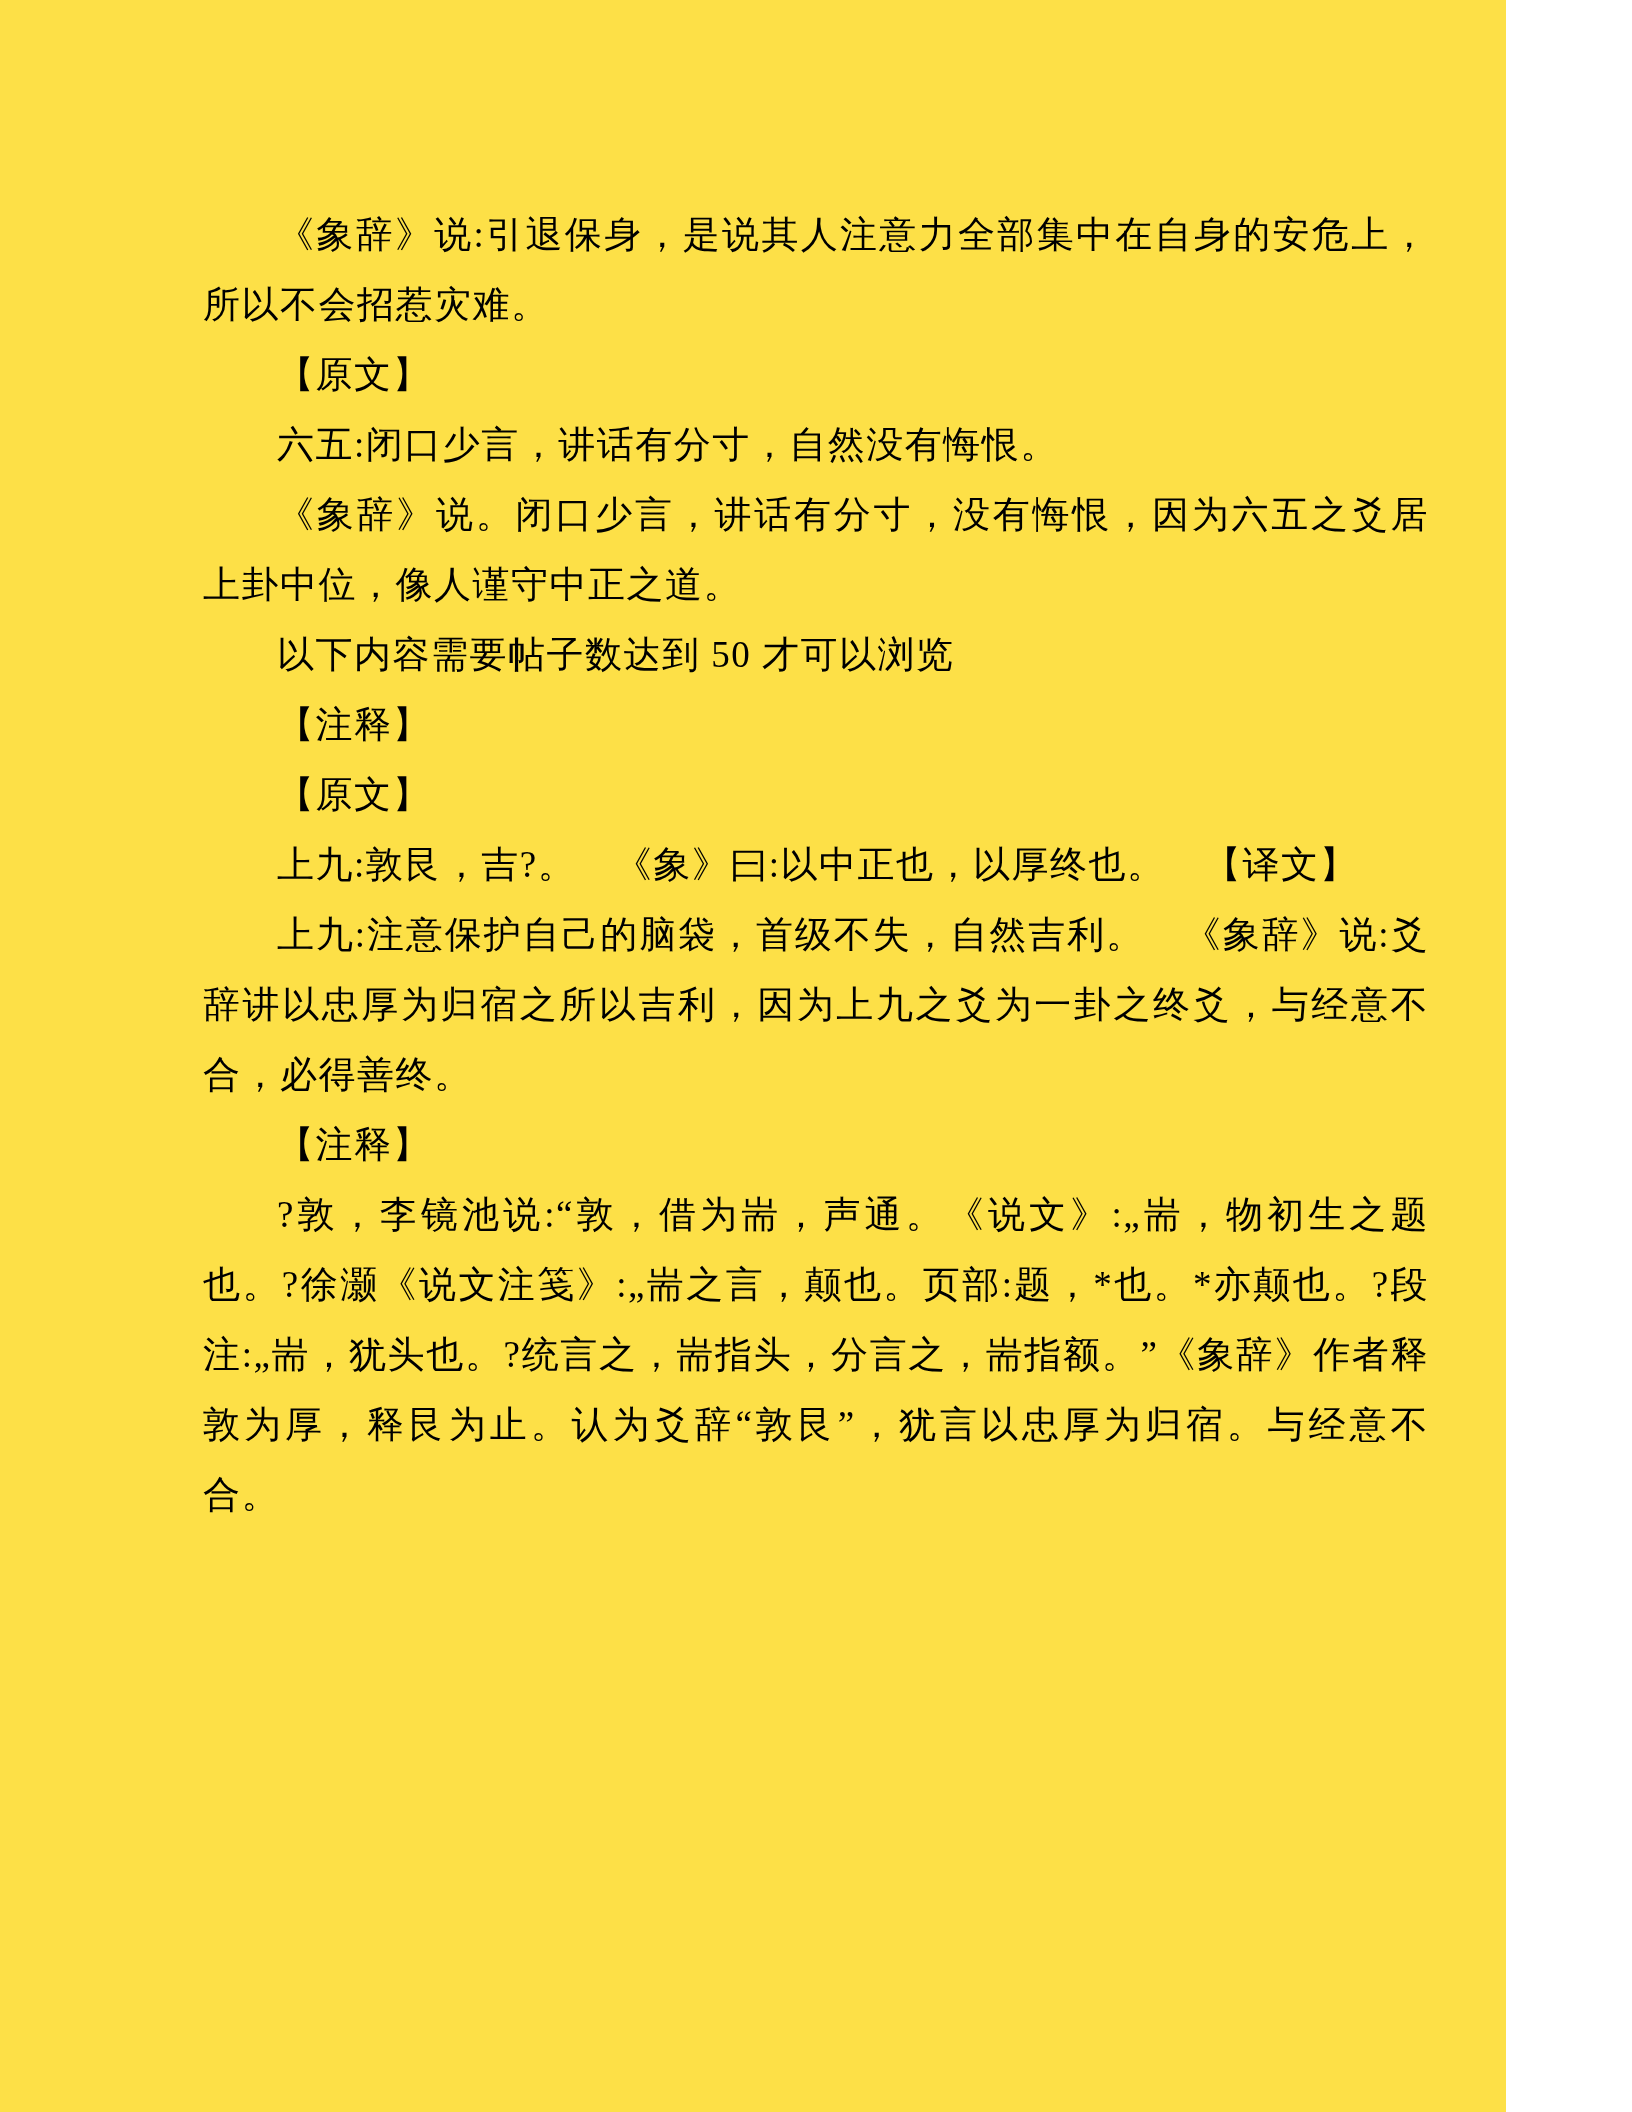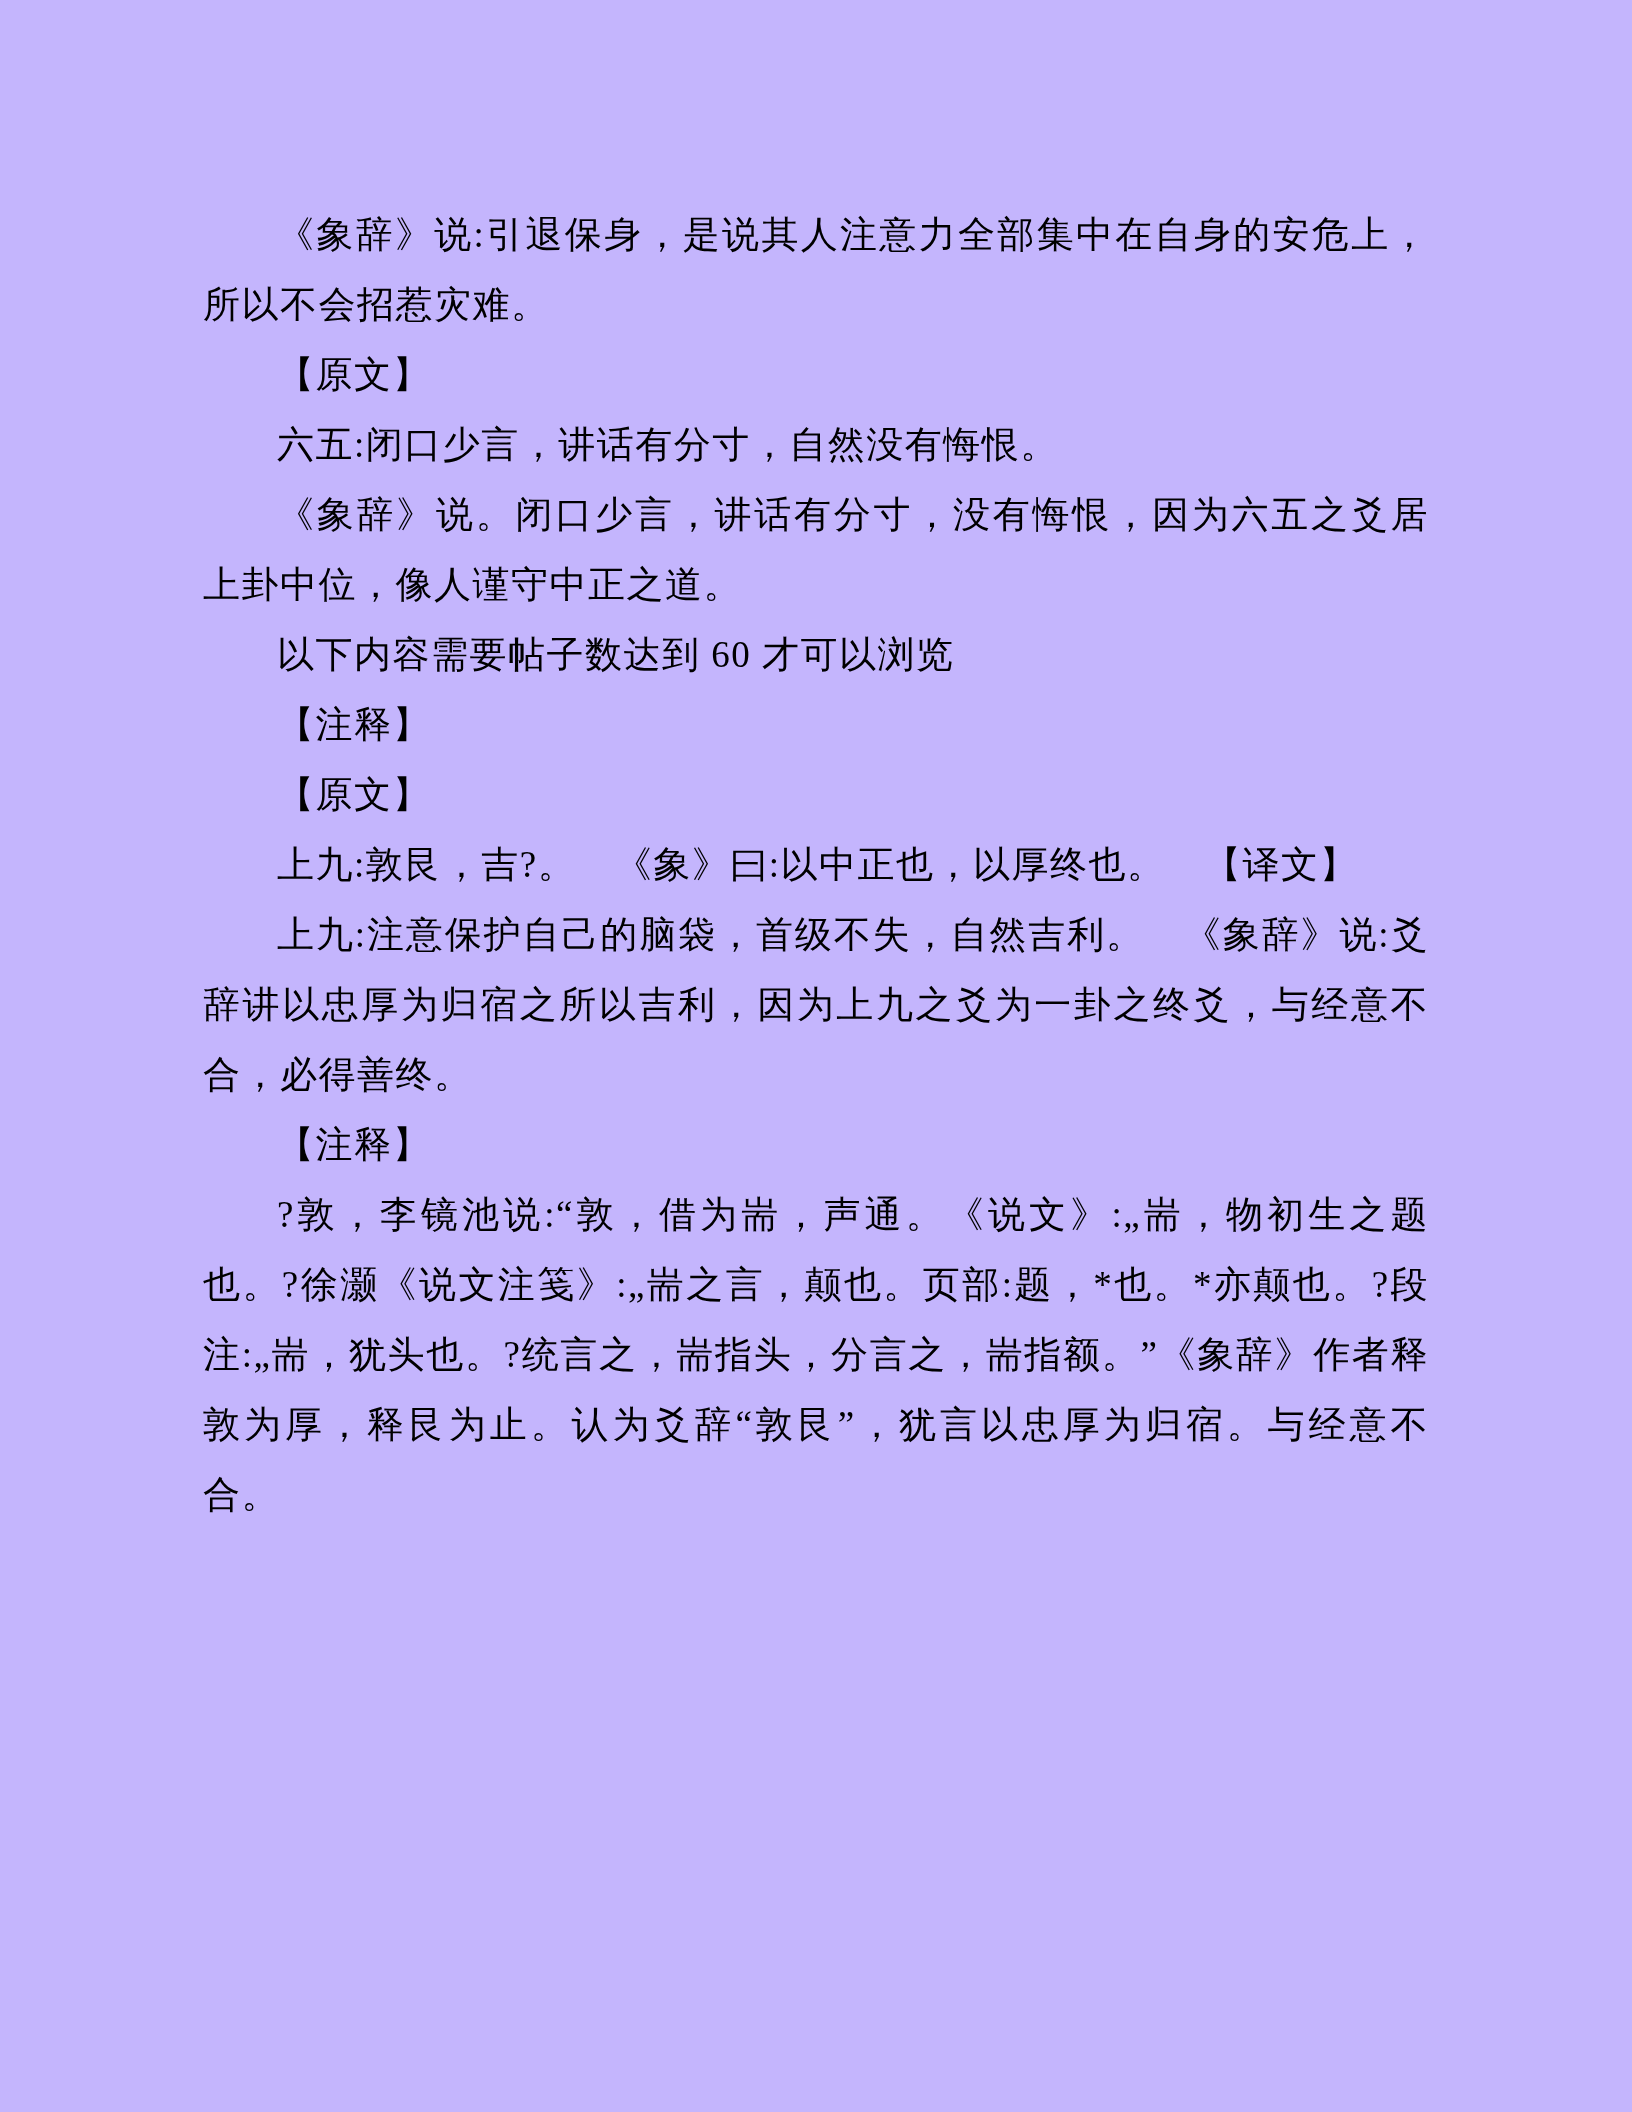--- a/index.html
+++ b/index.html
@@ -2,23 +2,23 @@
 <html><head>
 <meta charset="utf-8">
 <style>
   html, body {
     margin: 0;
     padding: 0;
     background: #ffffff;
   }
   .page {
     position: relative;
-    width: 1632px;
+    width: 1506px;
     height: 2112px;
-    background: #c4b5fd;
+    background: #fde047;
     overflow: hidden;
     font-family: "Liberation Serif", "DejaVu Serif", serif;
   }
   .content {
     position: absolute;
     left: 203px;
     top: 200px;
     width: 1226px;
     color: #000000;
     font-size: 37px;
@@ -34,21 +34,21 @@
 </style>
 </head>
 <body>
 
 <div class="page">
   <div class="content">
     <p class="para">《象辞》说:引退保身，是说其人注意力全部集中在自身的安危上，所以不会招惹灾难。</p>
     <p class="para">【原文】</p>
     <p class="para">六五:闭口少言，讲话有分寸，自然没有悔恨。</p>
     <p class="para">《象辞》说。闭口少言，讲话有分寸，没有悔恨，因为六五之爻居上卦中位，像人谨守中正之道。</p>
-    <p class="para">以下内容需要帖子数达到 60 才可以浏览</p>
+    <p class="para">以下内容需要帖子数达到 50 才可以浏览</p>
     <p class="para">【注释】</p>
     <p class="para">【原文】</p>
     <p class="para">上九:敦艮，吉?。　《象》曰:以中正也，以厚终也。　【译文】</p>
     <p class="para">上九:注意保护自己的脑袋，首级不失，自然吉利。　《象辞》说:爻辞讲以忠厚为归宿之所以吉利，因为上九之爻为一卦之终爻，与经意不合，必得善终。</p>
     <p class="para">【注释】</p>
     <p class="para">?敦，李镜池说:“敦，借为耑，声通。《说文》:„耑，物初生之题也。?徐灏《说文注笺》:„耑之言，颠也。页部:题，*也。*亦颠也。?段注:„耑，犹头也。?统言之，耑指头，分言之，耑指额。”《象辞》作者释敦为厚，释艮为止。认为爻辞“敦艮”，犹言以忠厚为归宿。与经意不合。</p>
   </div>
 </div>
 
 </body></html>

